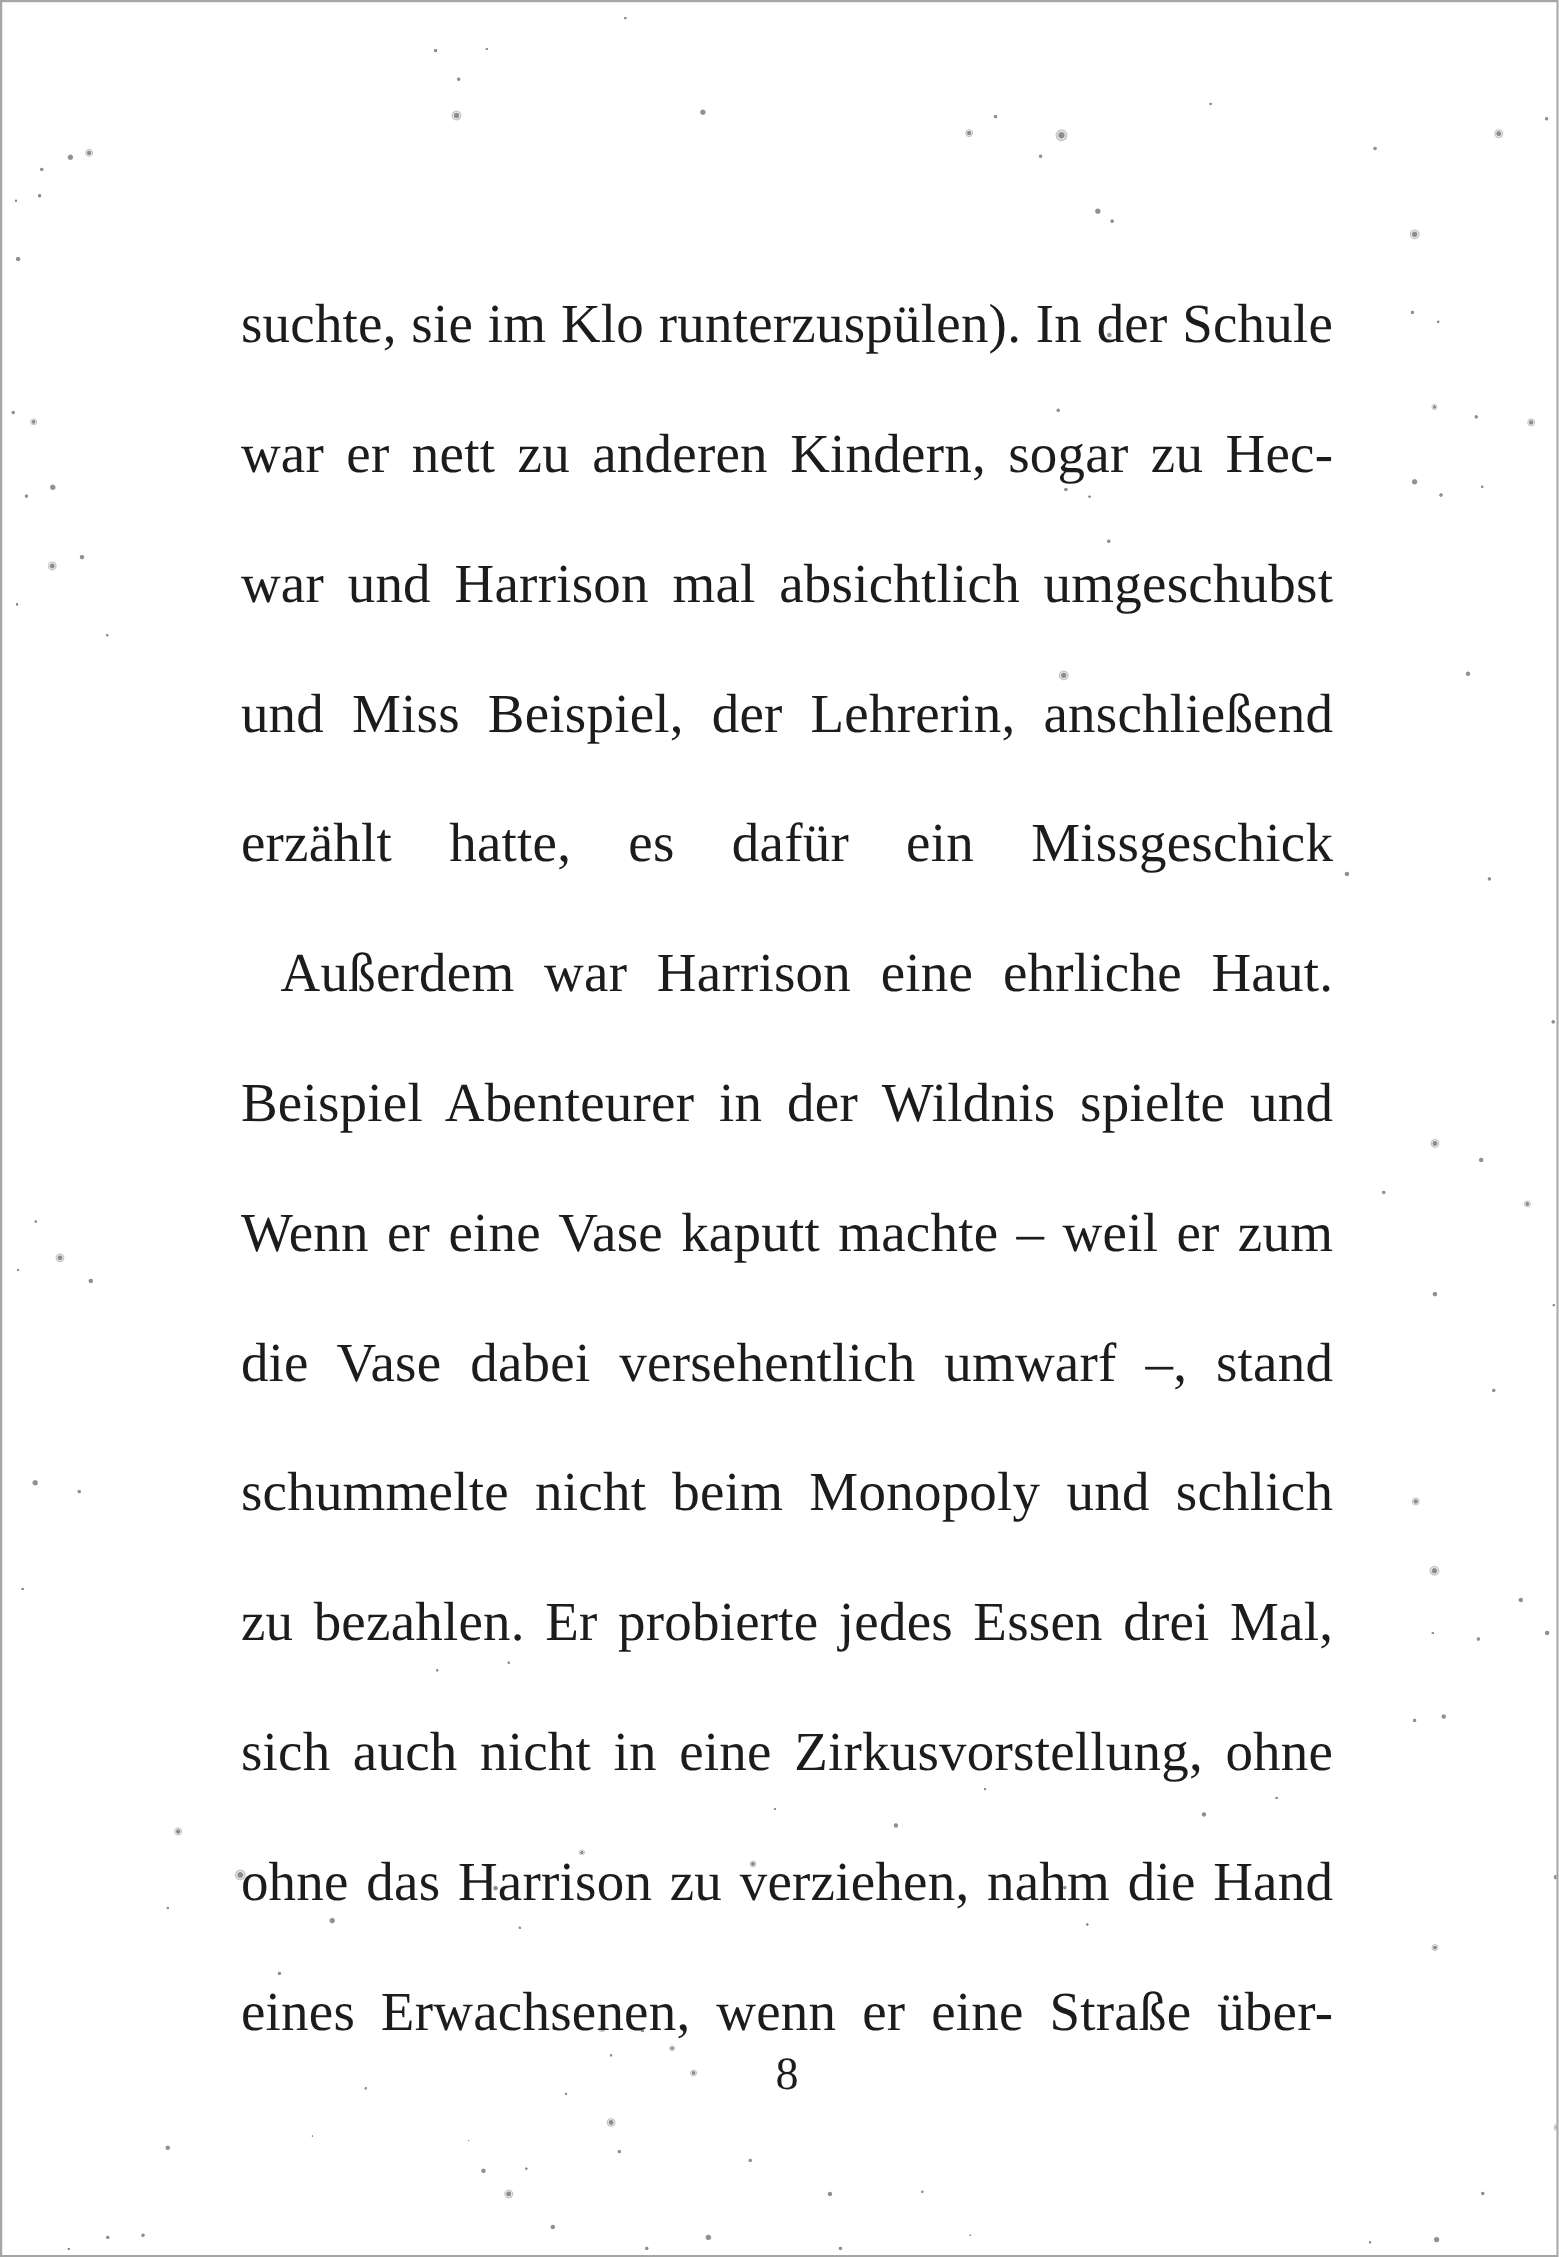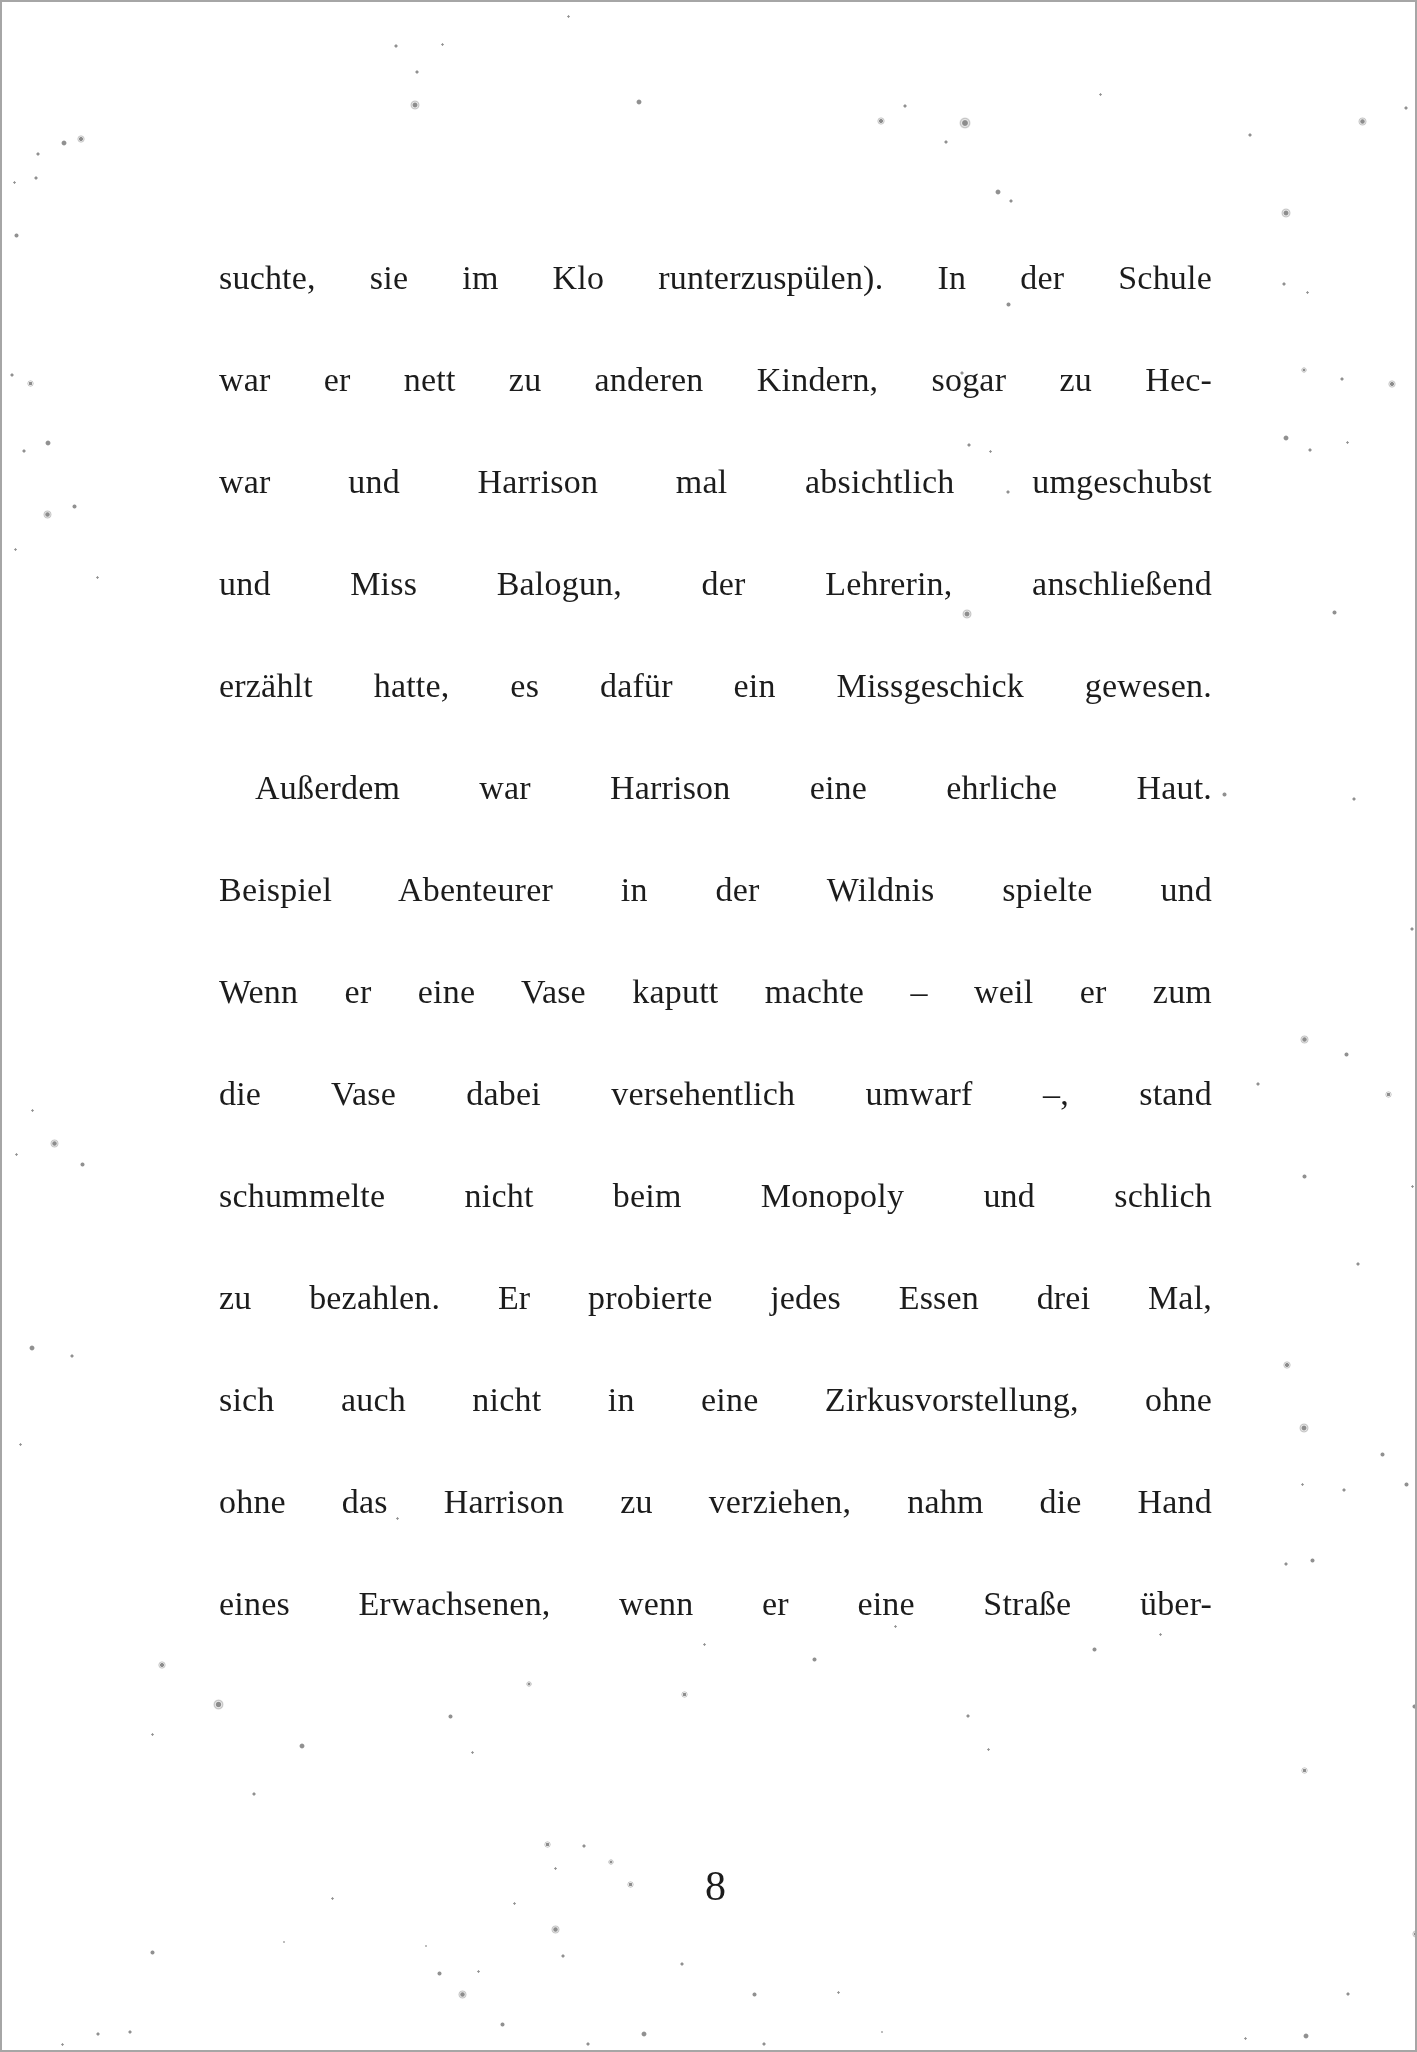--- a/index.html
+++ b/index.html
@@ -17,21 +17,21 @@
     overflow: hidden;
     font-family: "Liberation Serif", "DejaVu Serif", serif;
   }
   .text-block {
     position: absolute;
     left: 217px;
     top: 208px;
     width: 993px;
   }
   .line {
-    font-size: 34px;
+    font-size: 50px;
     line-height: 68px;
     height: 68px;
     overflow: hidden;
     text-align: justify;
     color: var(--text, #1c1c1c);
     letter-spacing: 0.2px;
   }
   
   .line:not(.end)::after {
     content: "";
@@ -199,21 +199,21 @@
       <div class="speck solid" style="left: 126px; top: 2028px; width: 4px; height: 4px;"></div>
       <div class="speck solid" style="left: 94px; top: 2030px; width: 4px; height: 4px;"></div>
       <div class="speck solid" style="left: 58.5px; top: 2040.5px; width: 3px; height: 3px;"></div>
       <div class="speck solid" style="left: 834.5px; top: 1988.5px; width: 3px; height: 3px;"></div>
       <div class="speck solid" style="left: 879px; top: 2029px; width: 2px; height: 2px;"></div>
     </div>
   <main class="text-block">
       <p class="line">suchte, sie im Klo runterzuspülen). In der Schule</p>
       <p class="line">war er nett zu anderen Kindern, sogar zu Hec-</p>
       <p class="line">war und Harrison mal absichtlich umgeschubst</p>
-      <p class="line">und Miss Balogun, der Lehrerin, anschließend</p>
+      <p class="line">und Miss Beispiel, der Lehrerin, anschließend</p>
       <p class="line">erzählt hatte, es dafür ein Missgeschick gewesen.</p>
       <p class="line indent">Außerdem war Harrison eine ehrliche Haut.</p>
       <p class="line">Beispiel Abenteurer in der Wildnis spielte und</p>
       <p class="line">Wenn er eine Vase kaputt machte – weil er zum</p>
       <p class="line">die Vase dabei versehentlich umwarf –, stand</p>
       <p class="line">schummelte nicht beim Monopoly und schlich</p>
       <p class="line">zu bezahlen. Er probierte jedes Essen drei Mal,</p>
       <p class="line">sich auch nicht in eine Zirkusvorstellung, ohne</p>
       <p class="line">ohne das Harrison zu verziehen, nahm die Hand</p>
       <p class="line">eines Erwachsenen, wenn er eine Straße über-</p>

